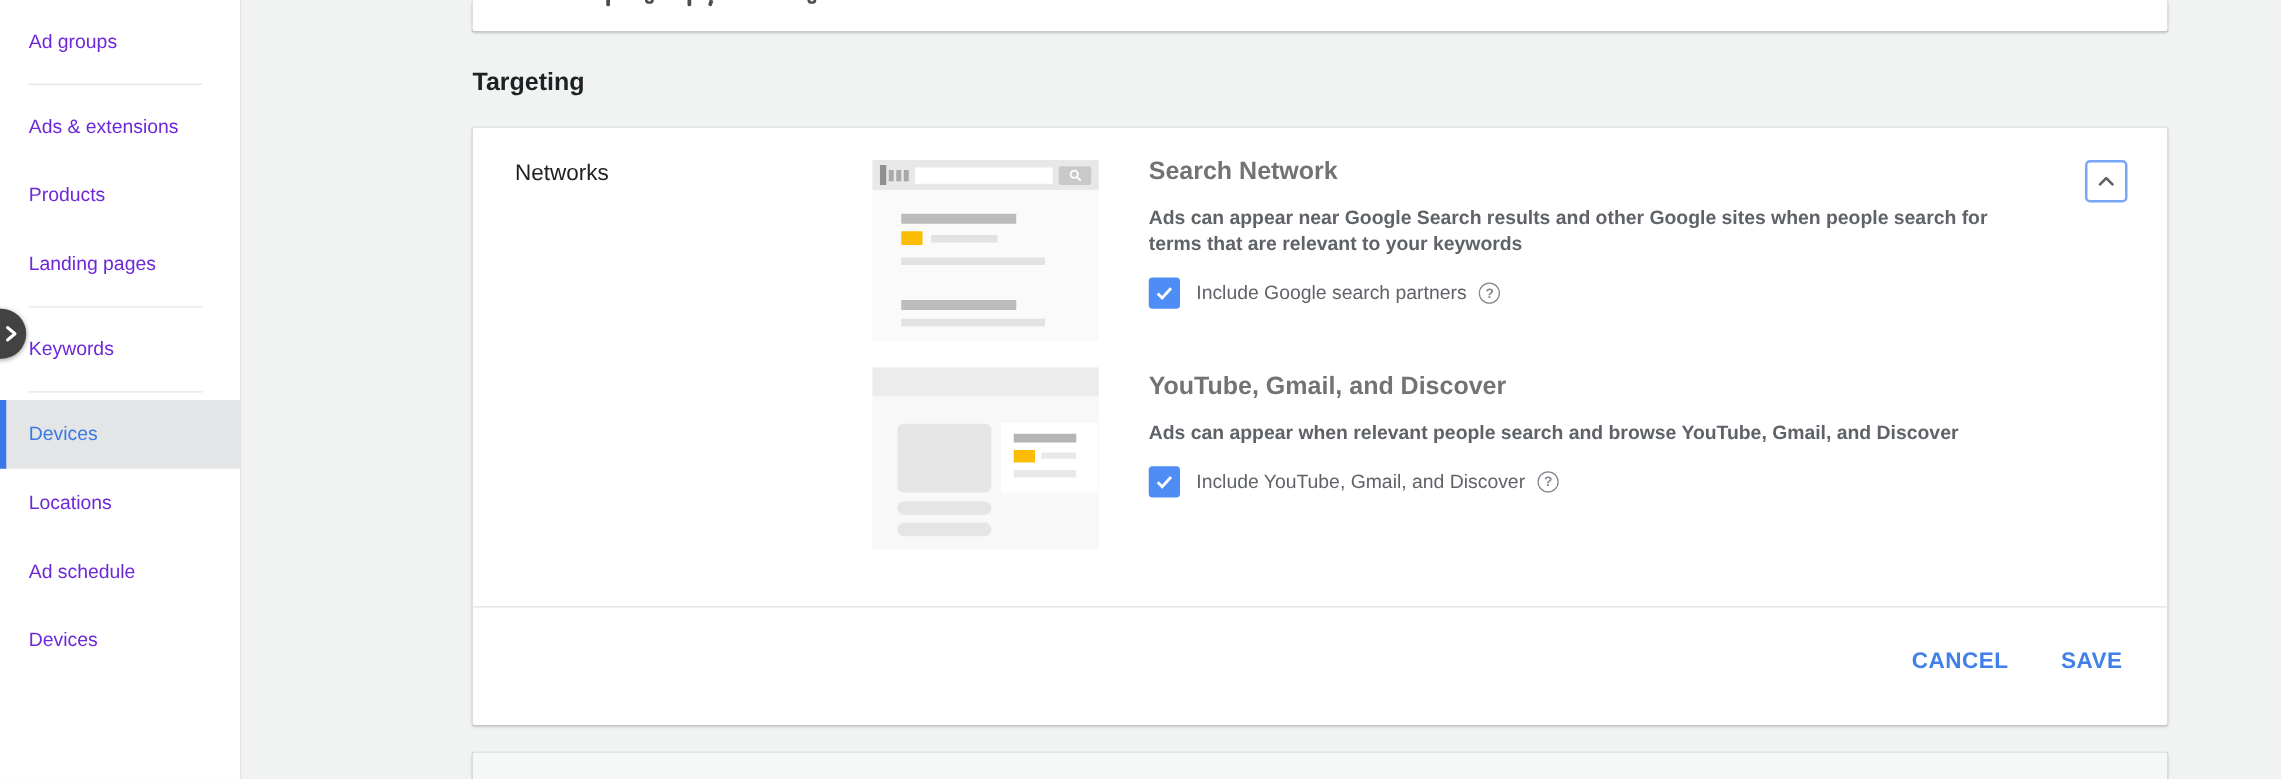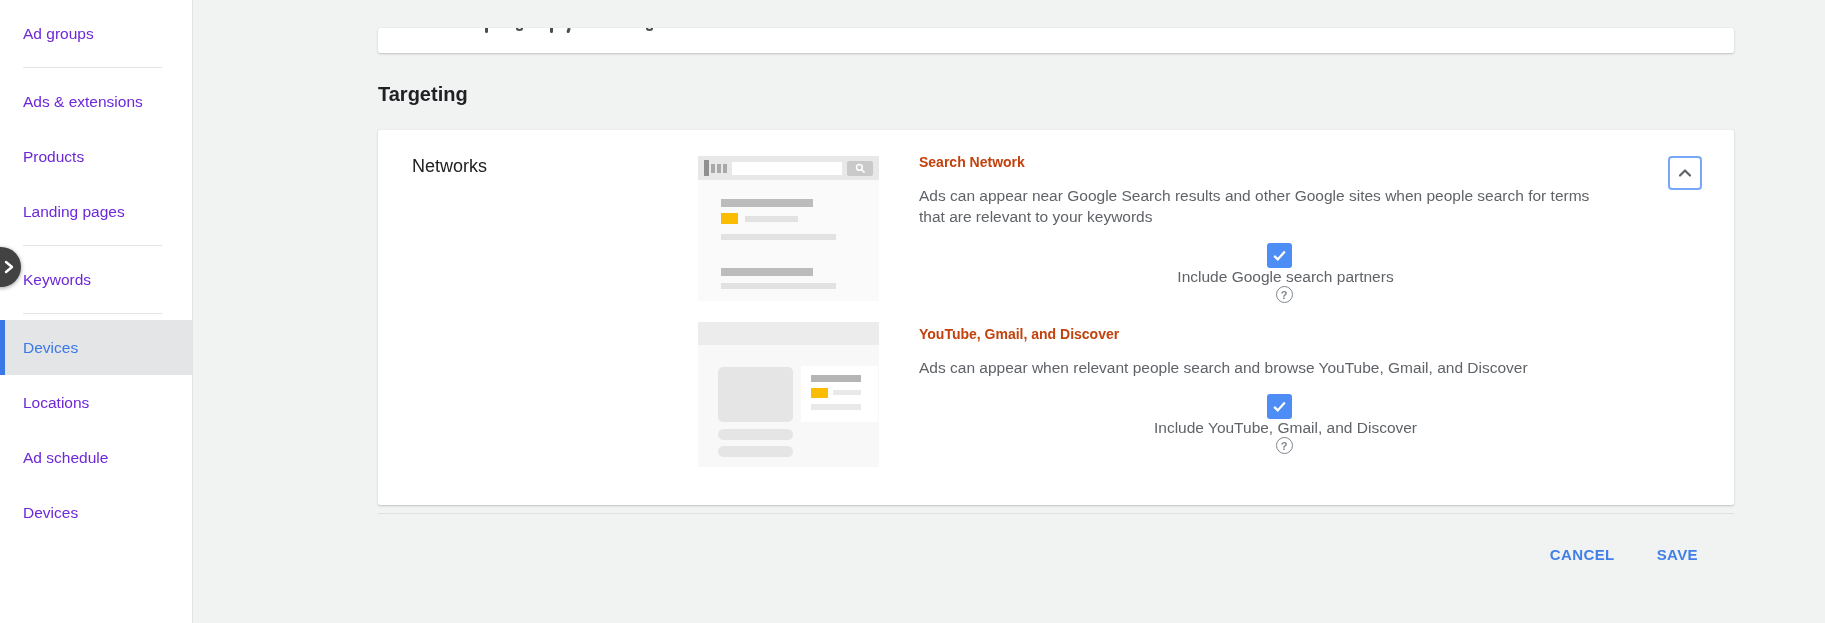--- a/index.html
+++ b/index.html
@@ -17,35 +17,35 @@
     width:5px; background:#3b78e7; }
 
   
   .expand-fab { position:absolute; left:-19px; top:247px; width:40px; height:40px;
     border-radius:50%; background:#424242; z-index:5; display:flex;
     align-items:center; justify-content:center; cursor:pointer;
     box-shadow:0 1px 4px rgba(0,0,0,.4); }
   .expand-fab svg { margin-left:16px; }
 
   
-  .main { position:absolute; left:193px; top:0; right:0; bottom:0;margin-top:28px; }
+  .main { position:absolute; left:193px; top:0; right:0; bottom:0; }
   .card { position:absolute; left:185px; width:1356px; background:#fff;
     border-radius:2px; box-shadow:0 1px 2px rgba(60,64,67,.25), 0 0 1px rgba(60,64,67,.15); }
 
   
   .top-card { top:0; height:25px; overflow:hidden; }
   .descender { position:absolute; background:#4a4d52; width:3px; height:5px;
     border-radius:0 0 2px 2px; top:0; }
   .descender.loop { width:7px; height:5px; border:2px solid #4a4d52; background:none;
     border-radius:50%; top:-2px; }
 
   .page-title { position:absolute; left:185px; top:55px; font-size:20px; color:#202124; }
 
   
-  .networks-card { top:102px; height:375px; }
+  .networks-card { top:102px; height:478px; }
   .card-label { position:absolute; left:34px; top:26px; font-size:18px; color:#212121; }
 
   .collapse-btn { position:absolute; right:32px; top:26px; width:34px; height:34px;
     background:#fff; border:2px solid #79a7f8; border-radius:4px; cursor:pointer;
     display:flex; align-items:center; justify-content:center; }
 
   
   .illus { position:absolute; left:320px; }
   .illus1 { top:26px; width:181px; height:145px; background:#fafafa; }
   .illus1 .hdr { height:24px; background:#e8e8e8; display:flex; align-items:center;
@@ -68,36 +68,36 @@
   .illus2 .thumb { position:absolute; left:20px; top:45px; width:75px; height:55px;
     background:#e5e5e5; border-radius:5px; }
   .illus2 .adcard { position:absolute; left:103px; top:44px; width:77px; height:56px;
     background:#fff; }
   .illus2 .pill { position:absolute; left:20px; width:75px; height:11px;
     border-radius:6px; background:#e5e5e5; }
 
   
   .net-section { position:absolute; left:541px; width:720px; }
   .sec1 { top:24px; } .sec2 { top:196px; }
-  .net-section h3 { font-size:14px; font-weight:bold; color:#c2410c; }
+  .net-section h3 { font-size:20px; font-weight:bold; color:#737373; }
   .net-section p { margin-top:15px; font-size:15.5px; line-height:21px;
-    color:#5f6368; max-width:700px; }
-  .check-row { margin-top:16px; display:flex; align-items:center;flex-direction:column; }
+    color:#5f6368; max-width:700px;font-weight:bold; }
+  .check-row { margin-top:16px; display:flex; align-items:center; }
   .checkbox { width:25px; height:25px; background:#4e8df5; border-radius:3px;
     display:flex; align-items:center; justify-content:center; cursor:pointer;
     flex:0 0 auto; }
   .check-row label { margin-left:13px; font-size:15.5px; color:#5f6368; cursor:pointer; }
   .help-icon { margin-left:10px; width:17px; height:17px; border:1.5px solid #80868b;
     border-radius:50%; color:#80868b; font-size:11px; font-weight:bold;
     display:flex; align-items:center; justify-content:center; cursor:pointer; }
 
   .card-divider { position:absolute; left:0; right:0; top:383px; height:1px;
     background:#e0e0e0; }
   .card-footer { position:absolute; right:22px; top:406px; display:flex; gap:14px; }
-  .text-btn { background:none; border:none; color:#4080e8; font-size:15px;
+  .text-btn { background:none; border:none; color:#4080e8; font-size:18px;
     font-weight:bold; letter-spacing:.4px; padding:10px 14px; cursor:pointer;
     font-family:"Liberation Sans", sans-serif; border-radius:3px; }
 
   
   .bottom-card { top:602px; height:40px; background:#f6f7f7; }
 </style>
 </head>
 <body>
 
 <nav class="sidebar">

